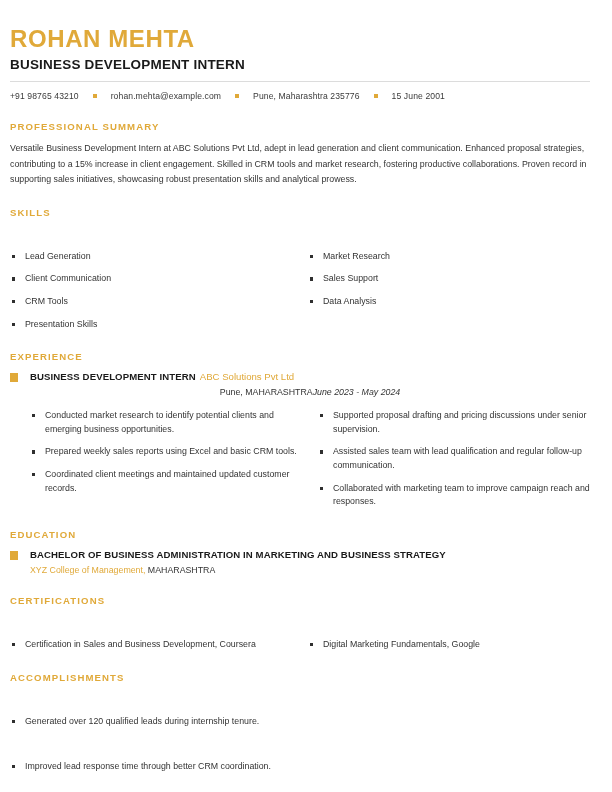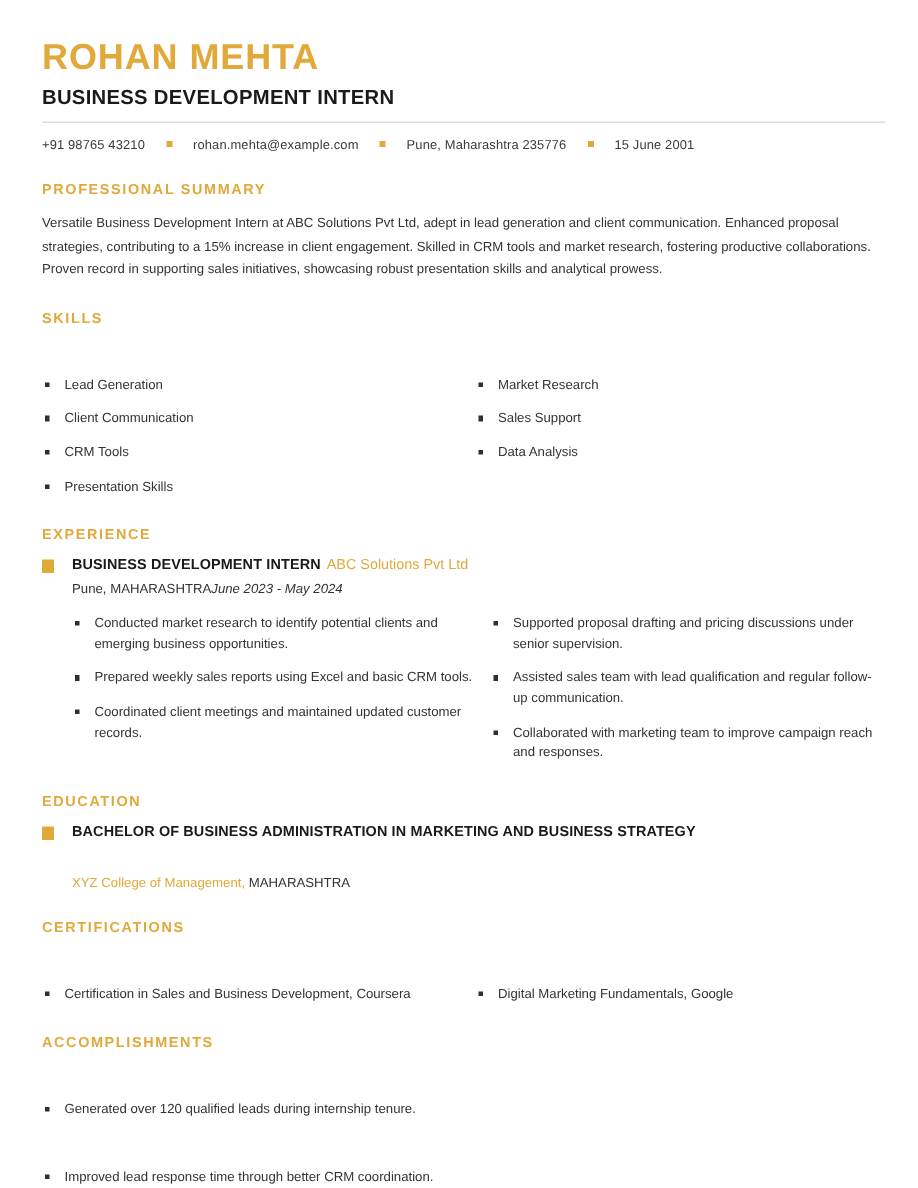--- a/index.html
+++ b/index.html
@@ -12,21 +12,21 @@
     width: 612px;
     height: 792px;
     font-family: "Liberation Sans", sans-serif;
     color: #333333;
     -webkit-font-smoothing: antialiased;
   }
   .page {
     width: 612px;
     height: 792px;
     box-sizing: border-box;
-    padding: 26px 22px 0 28px;
+    padding: 26px 22px 0 10px;
     position: relative;
     overflow: hidden;
   }
 
   
   .name {
     font-size: 24px;
     font-weight: bold;
     color: #e0a939;
     letter-spacing: 0.6px;
@@ -156,38 +156,38 @@
     letter-spacing: 0.1px;
   }
   .entry-org {
     color: #e0a939;
     font-weight: normal;
     margin-left: 4px;
   }
   .entry-subrow {
     display: flex;
     align-items: baseline;
-    justify-content: flex-start;
+    justify-content: center;
     margin-top: 3px;
   }
   .entry-location {
     font-size: 8.8px;
     color: #333333;
   }
   .entry-dates {
     font-size: 8.8px;
     font-style: italic;
     color: #333333;
     text-align: right;
     white-space: nowrap;
   }
   .entry-school {
     font-size: 8.8px;
     color: #333333;
-    margin-top: 21px;
+    margin-top: 3px;
   }
   .entry-school .school-name { color: #e0a939; }
 
   .exp-bullets { margin-top: 12px; }
 </style>
 </head>
 <body>
 
 <div class="page">
 

